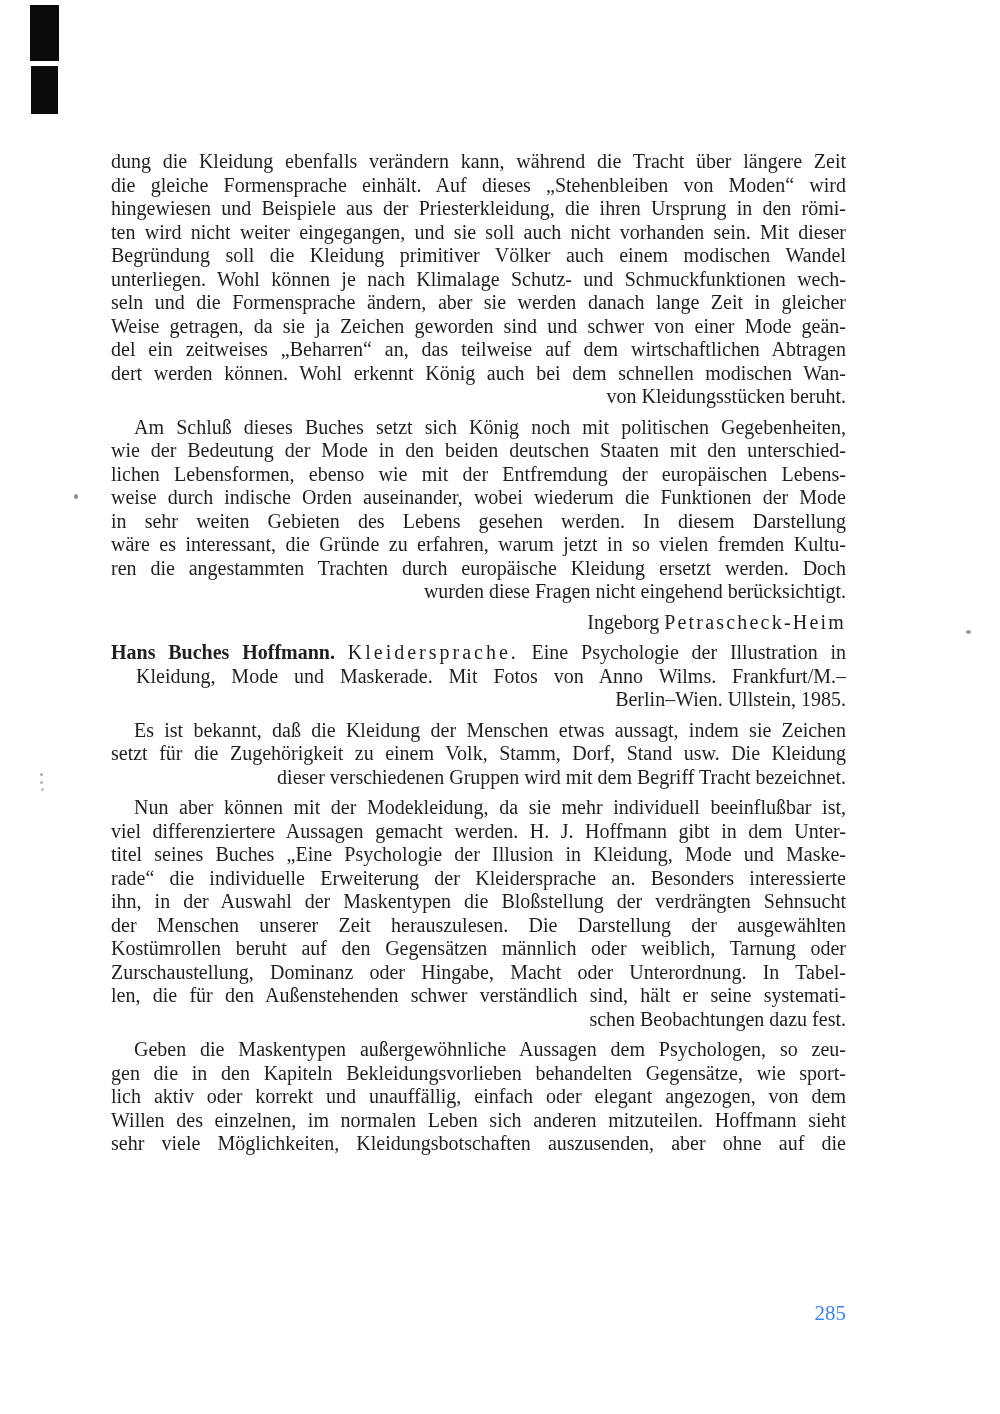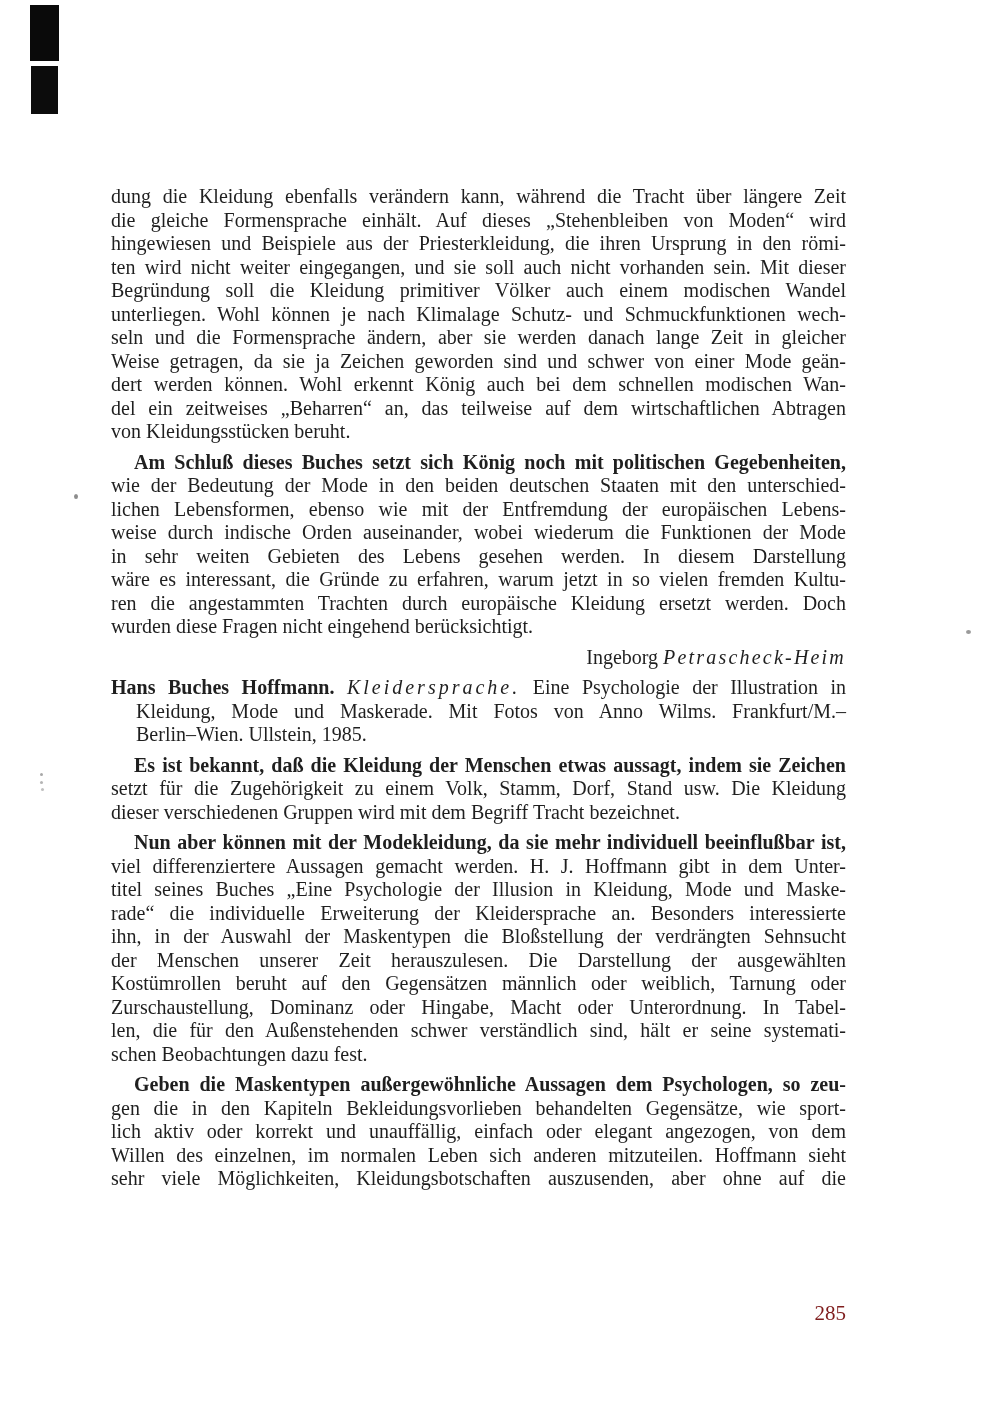--- a/index.html
+++ b/index.html
@@ -16,46 +16,45 @@
     font-family: "Liberation Serif", "DejaVu Serif", serif;
     color: #1f1f1f;
   }
   .text-block {
     position: absolute;
     left: 111px;
     top: 150px;
     width: 735px;
     font-size: 20px;
     line-height: 23.5px;
-    margin-top: 35px;
   }
   .block { margin: 0; }
   .block + .block { margin-top: 7px; }
   [data-name="signature"] { margin-top: 4px; }
   [data-name="reference-heading"] { margin-top: 30px; }
 
   .line { min-height: 23.5px; }
   .line.just { text-align: justify; text-align-last: justify; }
-  .line.last { text-align: left; }
-  .line.ind { text-indent: 23px; font-weight: bold; }
+  .line.last { text-align: right; }
+  .line.ind { text-indent: 23px; }
   .line.hang { padding-left: 25px; }
   .line.right { text-align: right; }
 
   .bold { font-weight: bold; }
-  .sperr { letter-spacing: 3px; font-style: italic; }
+  .sperr { letter-spacing: 3px; }
   [data-name="signature"] .sperr { letter-spacing: 2.2px; }
 
   .page-number {
     position: absolute;
     top: 1301px;
     left: 790px;
     width: 56px;
     text-align: right;
     font-size: 21px;
-    color: #7f1d1d;
+    color: #3b82f6;
   }
 
   
   .corner-bar-1 {
     position: absolute;
     left: 30px; top: 5px;
     width: 29px; height: 56px;
     background: #0a0a0a;
   }
   .corner-bar-2 {
@@ -100,22 +99,22 @@
   <div class="text-block" data-name="text-block">
       <div class="block" data-name="continuation-paragraph-koenig-review">
         <div class="line just" data-name="text-line"><span data-name="text-segment">dung die Kleidung ebenfalls verändern kann, während die Tracht über längere Zeit</span></div>
         <div class="line just" data-name="text-line"><span data-name="text-segment">die gleiche Formensprache einhält. Auf dieses „Stehenbleiben von Moden“ wird</span></div>
         <div class="line just" data-name="text-line"><span data-name="text-segment">hingewiesen und Beispiele aus der Priesterkleidung, die ihren Ursprung in den römi-</span></div>
         <div class="line just" data-name="text-line"><span data-name="text-segment">ten wird nicht weiter eingegangen, und sie soll auch nicht vorhanden sein. Mit dieser</span></div>
         <div class="line just" data-name="text-line"><span data-name="text-segment">Begründung soll die Kleidung primitiver Völker auch einem modischen Wandel</span></div>
         <div class="line just" data-name="text-line"><span data-name="text-segment">unterliegen. Wohl können je nach Klimalage Schutz- und Schmuckfunktionen wech-</span></div>
         <div class="line just" data-name="text-line"><span data-name="text-segment">seln und die Formensprache ändern, aber sie werden danach lange Zeit in gleicher</span></div>
         <div class="line just" data-name="text-line"><span data-name="text-segment">Weise getragen, da sie ja Zeichen geworden sind und schwer von einer Mode geän-</span></div>
+        <div class="line just" data-name="text-line"><span data-name="text-segment">del ein zeitweises „Beharren“ an, das teilweise auf dem wirtschaftlichen Abtragen</span></div>
         <div class="line just" data-name="text-line"><span data-name="text-segment">dert werden können. Wohl erkennt König auch bei dem schnellen modischen Wan-</span></div>
-        <div class="line just" data-name="text-line"><span data-name="text-segment">del ein zeitweises „Beharren“ an, das teilweise auf dem wirtschaftlichen Abtragen</span></div>
         <div class="line last" data-name="text-line"><span data-name="text-segment">von Kleidungsstücken beruht.</span></div>
       </div>
       <div class="block" data-name="paragraph-am-schluss">
         <div class="line just ind" data-name="text-line"><span data-name="text-segment">Am Schluß dieses Buches setzt sich König noch mit politischen Gegebenheiten,</span></div>
         <div class="line just" data-name="text-line"><span data-name="text-segment">wie der Bedeutung der Mode in den beiden deutschen Staaten mit den unterschied-</span></div>
         <div class="line just" data-name="text-line"><span data-name="text-segment">lichen Lebensformen, ebenso wie mit der Entfremdung der europäischen Lebens-</span></div>
         <div class="line just" data-name="text-line"><span data-name="text-segment">weise durch indische Orden auseinander, wobei wiederum die Funktionen der Mode</span></div>
         <div class="line just" data-name="text-line"><span data-name="text-segment">in sehr weiten Gebieten des Lebens gesehen werden. In diesem Darstellung</span></div>
         <div class="line just" data-name="text-line"><span data-name="text-segment">wäre es interessant, die Gründe zu erfahren, warum jetzt in so vielen fremden Kultu-</span></div>
         <div class="line just" data-name="text-line"><span data-name="text-segment">ren die angestammten Trachten durch europäische Kleidung ersetzt werden. Doch</span></div>

